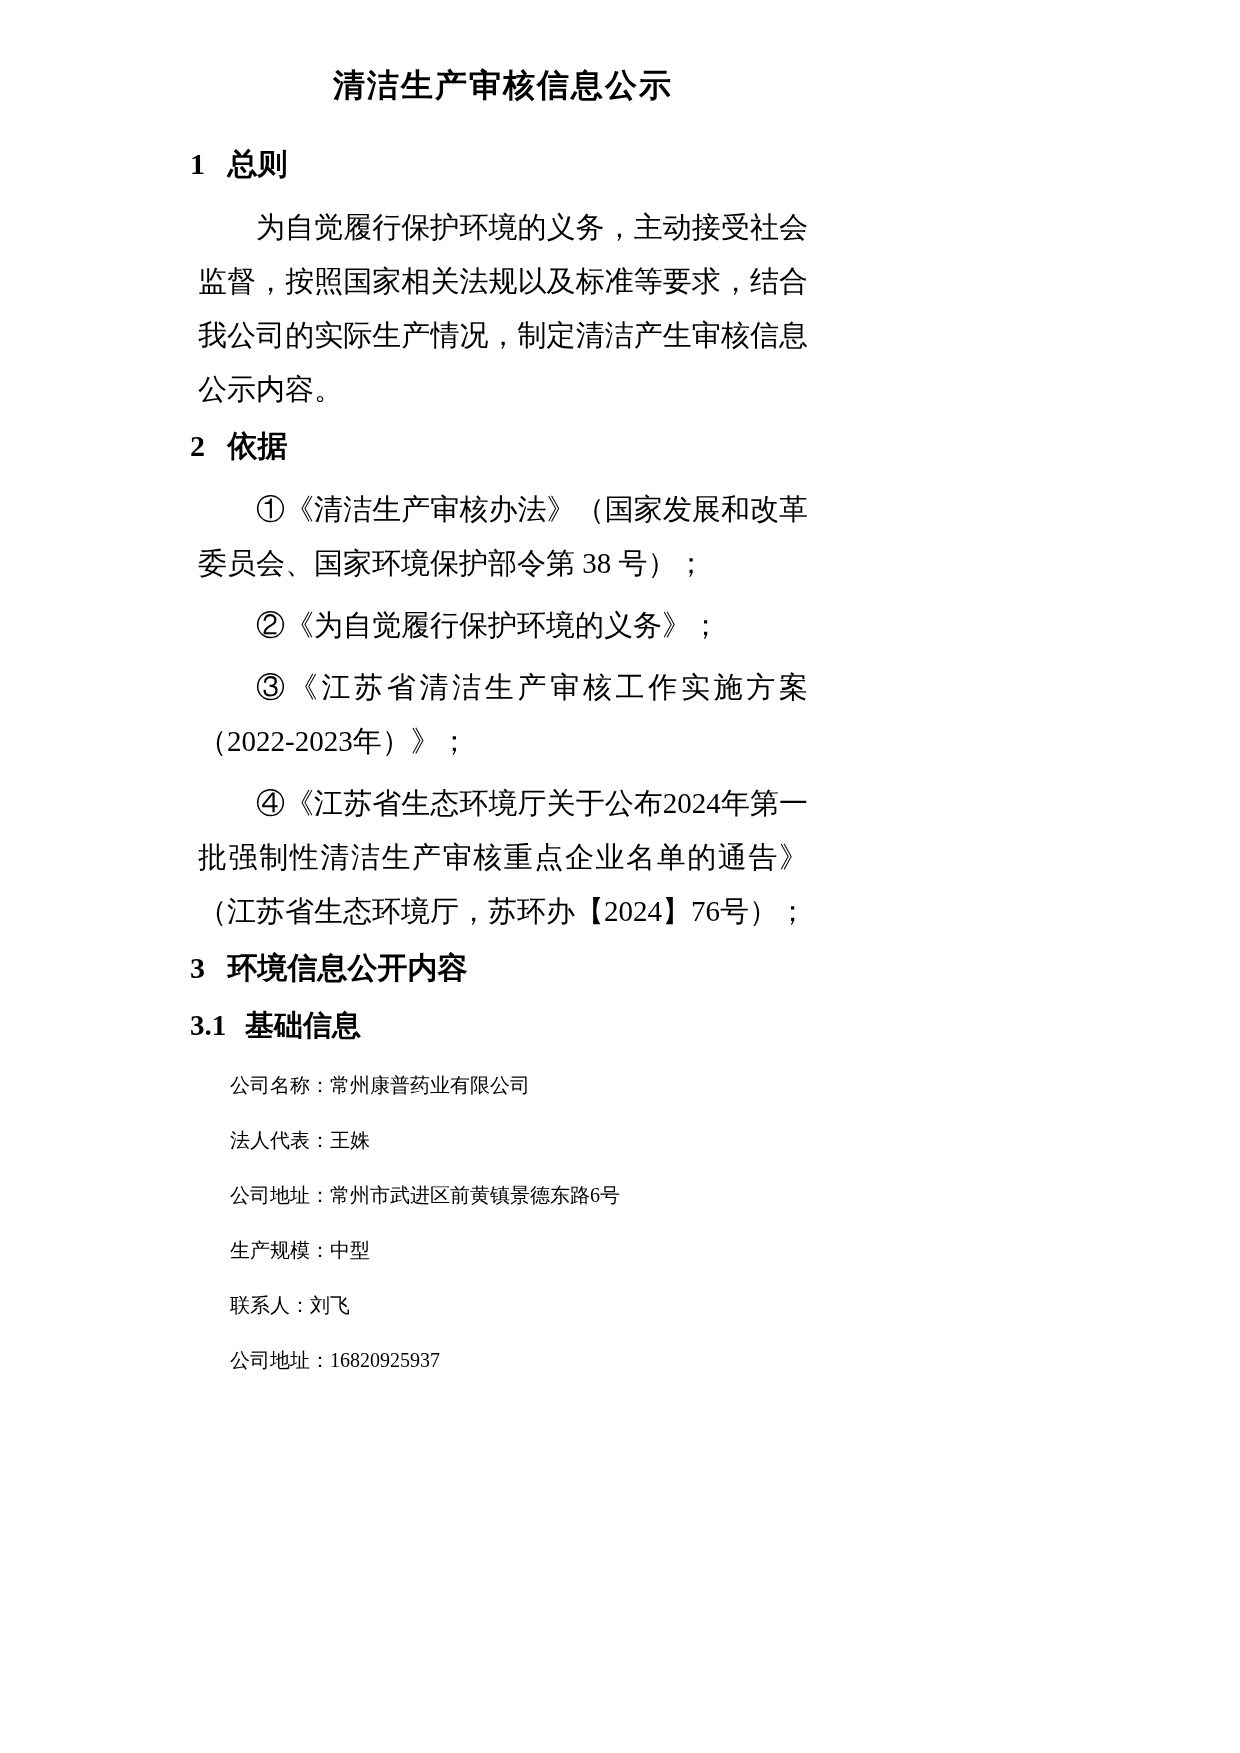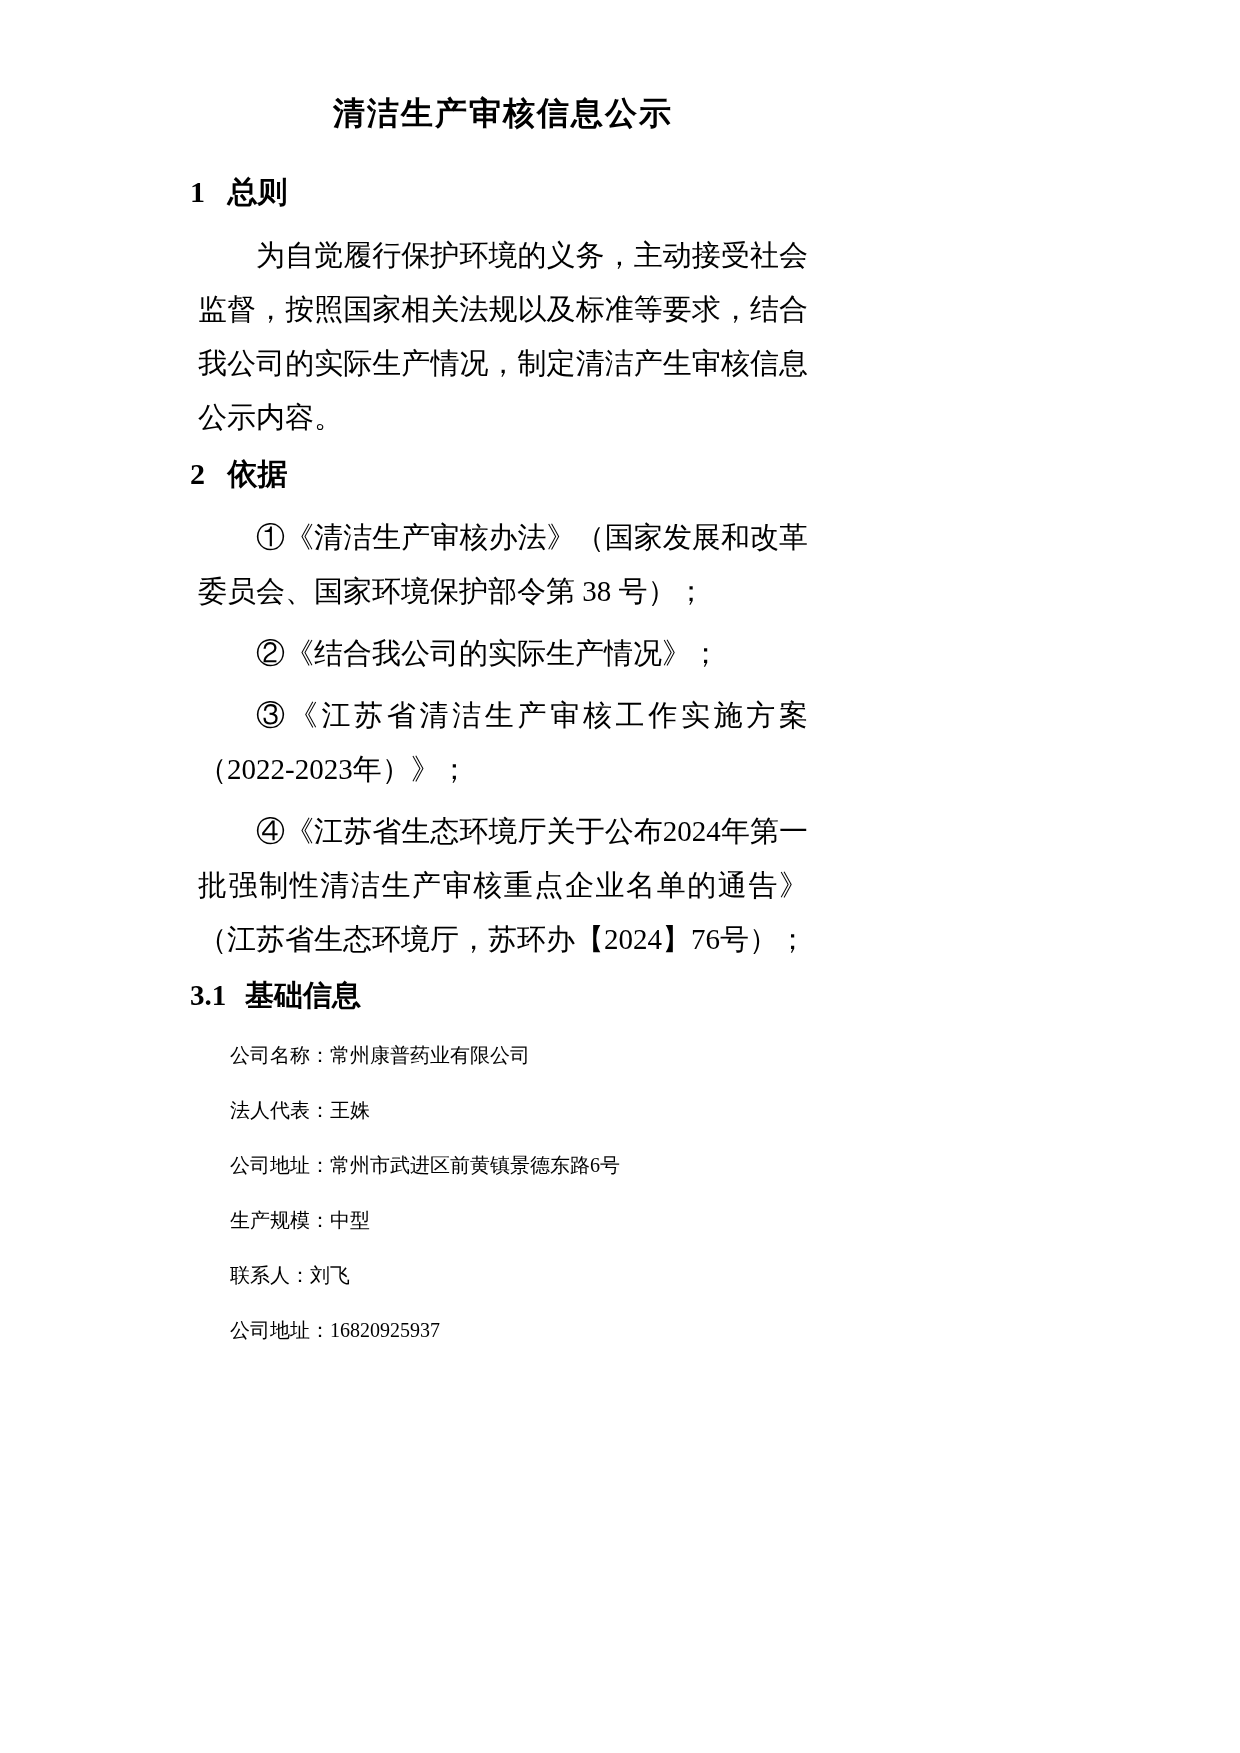--- a/index.html
+++ b/index.html
@@ -7,21 +7,21 @@
     padding: 0;
     background: #ffffff;
   }
   .page {
     position: relative;
     width: 988px;
     height: 1753px;
     box-sizing: border-box;
     background: #ffffff;
     color: #000000;
-    padding: 92px 172px 0 190px;
+    padding: 64px 172px 0 190px;
     font-family: "Liberation Serif", "DejaVu Serif", serif;
     overflow: hidden;
   }
   .title {
     font-size: 32px;
     font-weight: bold;
     line-height: 42px;
     text-align: center;
     letter-spacing: 2px;
     margin: 0 0 36px 0;
@@ -70,26 +70,30 @@
     </h2>
     <p class="body">为自觉履行保护环境的义务，主动接受社会监督，按照国家相关法规以及标准等要求，结合我公司的实际生产情况，制定清洁产生审核信息公示内容。</p>
   </div>
 
   <div class="section">
     <h2 class="h2">
       <span class="num">2</span>
       <span class="htxt">依据</span>
     </h2>
     <p class="body">①《清洁生产审核办法》（国家发展和改革委员会、国家环境保护部令第 38 号）；</p>
-    <p class="body">②《结合我公司的实际生产情况》；</p>
+    <p class="body">②《为自觉履行保护环境的义务》；</p>
     <p class="body">③《江苏省清洁生产审核工作实施方案（2022-2023年）》；</p>
     <p class="body">④《江苏省生态环境厅关于公布2024年第一批强制性清洁生产审核重点企业名单的通告》（江苏省生态环境厅，苏环办【2024】76号）；</p>
   </div>
 
   <div class="section">
+    <h2 class="h2">
+      <span class="num">3</span>
+      <span class="htxt">环境信息公开内容</span>
+    </h2>
 
     <h3 class="h3">
       <span class="num">3.1</span>
       <span class="htxt">基础信息</span>
     </h3>
 
     <p class="field">
       <span>公司名称：</span><span>常州康普药业有限公司</span>
     </p>
     <p class="field">

